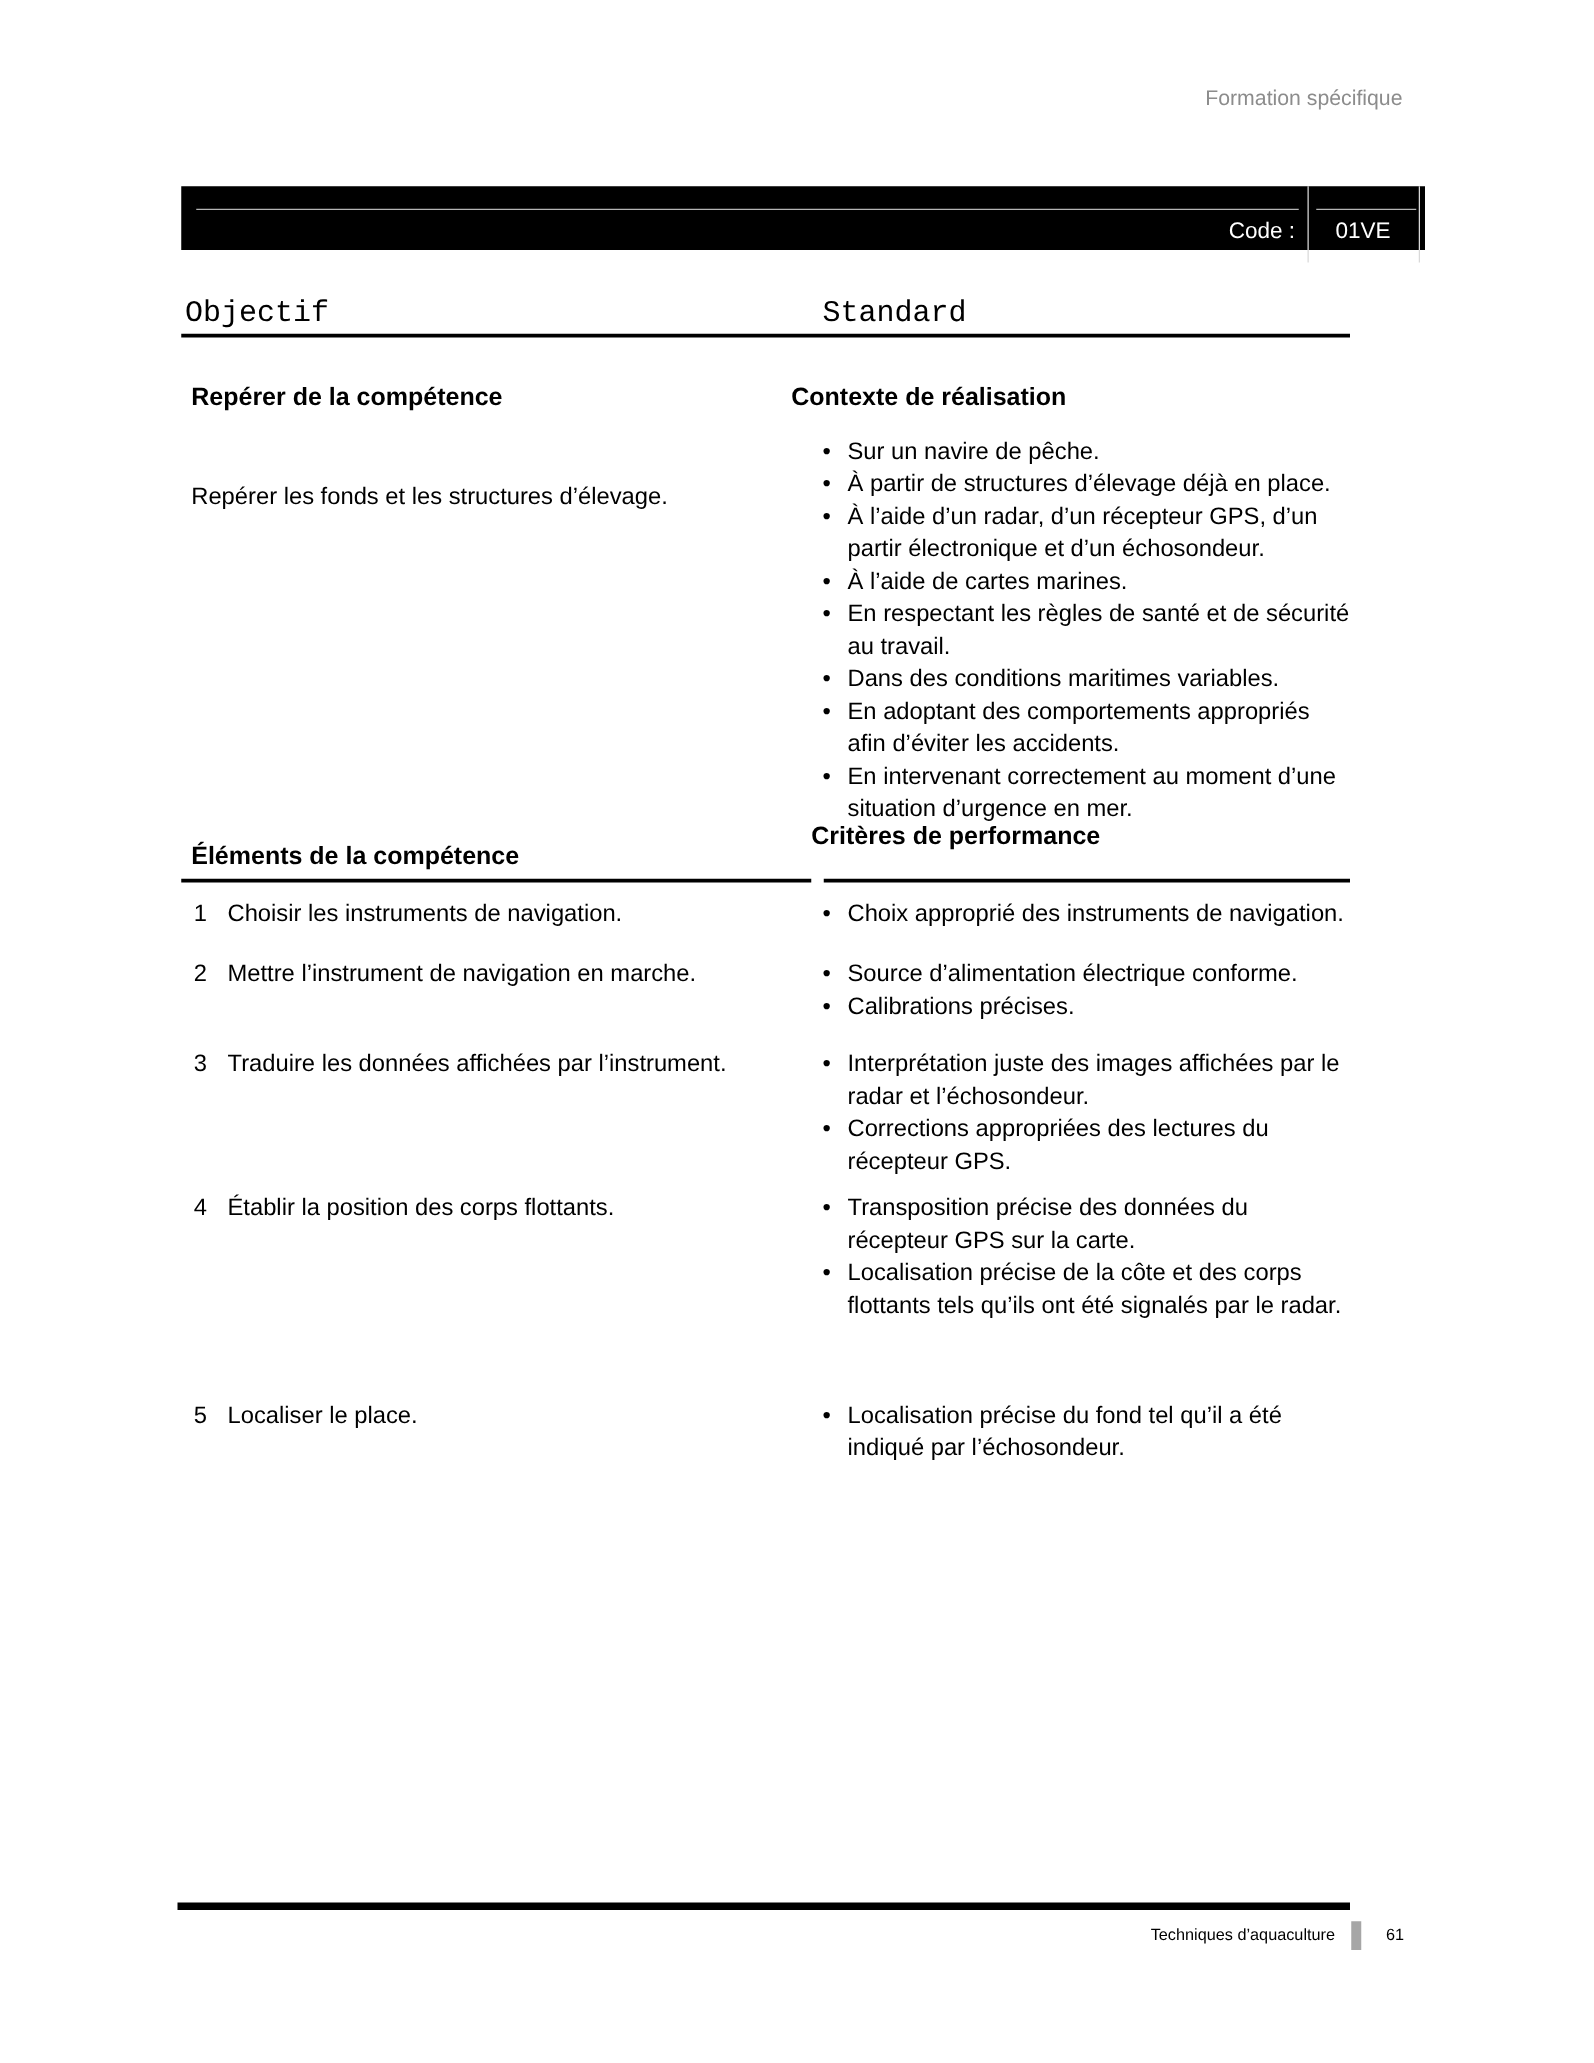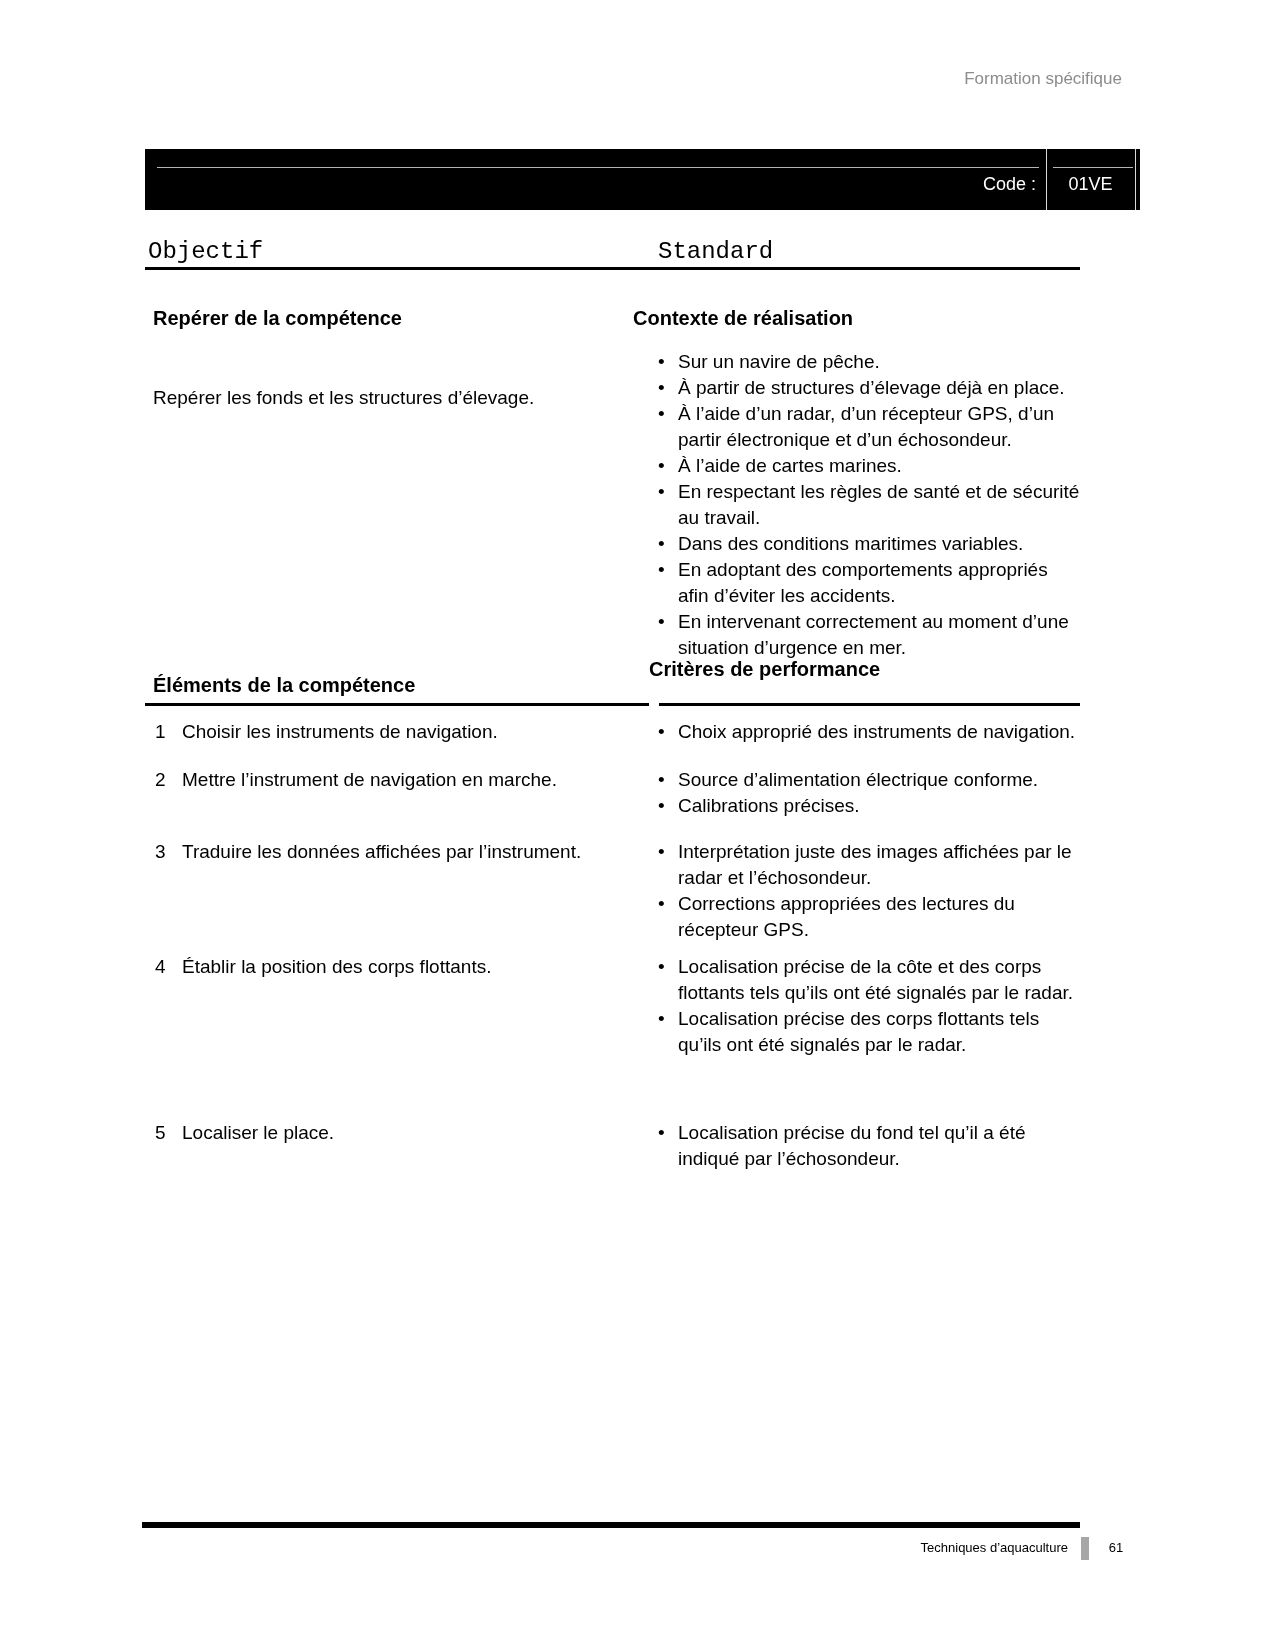--- a/index.html
+++ b/index.html
@@ -9,21 +9,21 @@
     font-family:"Liberation Sans", sans-serif; color:#000000; overflow:hidden;
   }
 
   
   .formation-label {
     position:absolute; top:67px; right:153px;
     font-size:17px; line-height:24px; color:#8c8c8c;
   }
 
   
-  .code-bar { position:absolute; left:145px; top:149px; width:995px; height:61px; background:#000000; }
+  .code-bar { position:absolute; left:145px; top:149px; width:995px; height:51px; background:#000000; }
   .code-bar .hline-left  { position:absolute; top:18px; left:12px;  width:882px; height:1px; background:#b5b5b5; }
   .code-bar .hline-right { position:absolute; top:18px; left:908px; width:80px;  height:1px; background:#b5b5b5; }
   .code-bar .vdiv  { position:absolute; top:0; left:901px; width:1px; height:61px; background:#d9d9d9; }
   .code-bar .vdiv2 { position:absolute; top:0; left:990px; width:1px; height:61px; background:#d9d9d9; }
   .code-label {
     position:absolute; top:24px; right:104px; color:#ffffff;
     font-size:18px; line-height:22px;
   }
   .code-value {
     position:absolute; top:24px; left:901px; width:89px; text-align:center;
@@ -141,22 +141,22 @@
           <li>Interprétation juste des images affichées par le radar et l’échosondeur.</li>
           <li>Corrections appropriées des lectures du récepteur GPS.</li>
         </ul>
     </div>
 
     <div class="comp-row" style="top: 954px;">
       <div class="el-item">
         <span class="el-num">4</span><span class="el-text">Établir la position des corps flottants.</span>
       </div>
       <ul class="bullet-list crit-list">
+          <li>Transposition précise des données du récepteur GPS sur la carte.</li>
           <li>Localisation précise de la côte et des corps flottants tels qu’ils ont été signalés par le radar.</li>
-          <li>Localisation précise des corps flottants tels qu’ils ont été signalés par le radar.</li>
         </ul>
     </div>
 
     <div class="comp-row" style="top: 1120px;">
       <div class="el-item">
         <span class="el-num">5</span><span class="el-text">Localiser le place.</span>
       </div>
       <ul class="bullet-list crit-list">
           <li>Localisation précise du fond tel qu’il a été indiqué par l’échosondeur.</li>
         </ul>

